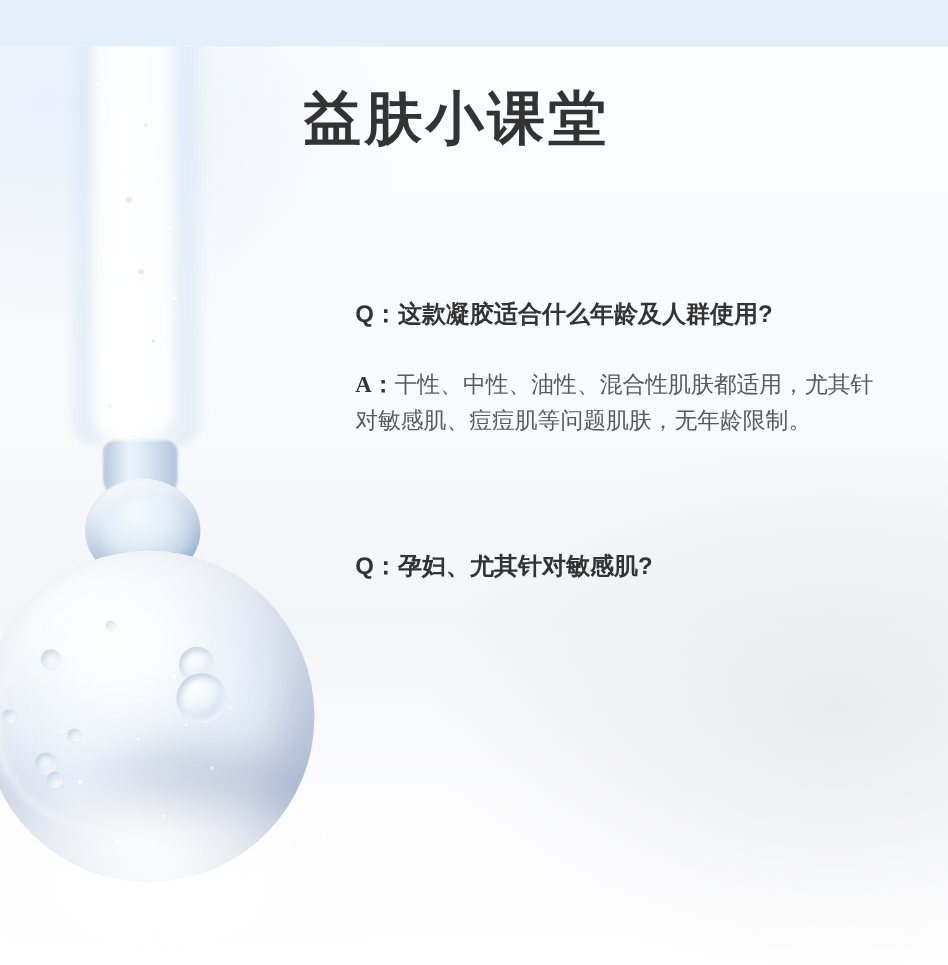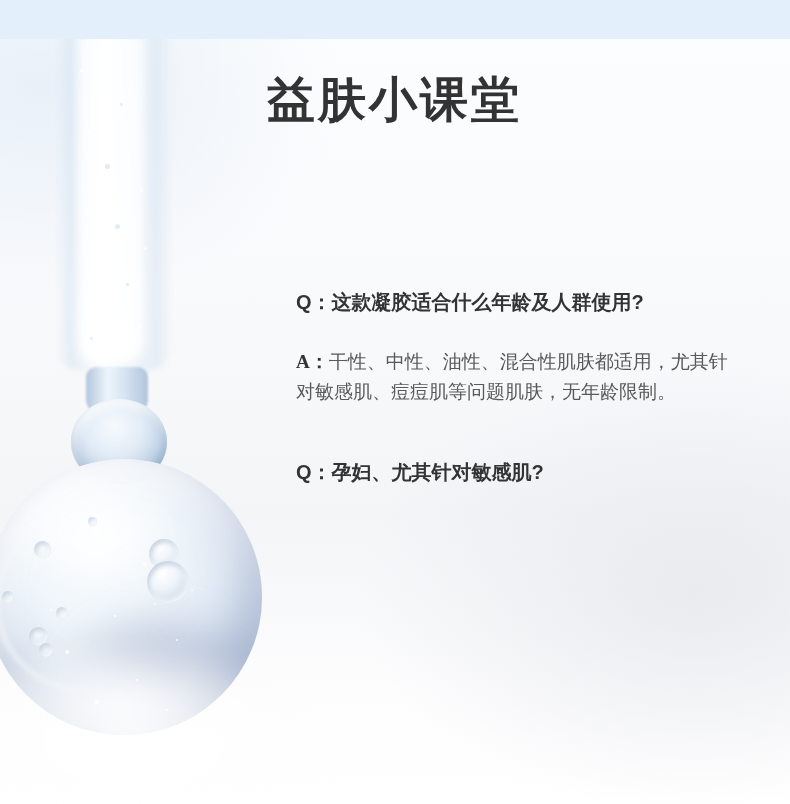--- a/index.html
+++ b/index.html
@@ -140,26 +140,26 @@
   
   .glow {
     position:absolute; left:-55px; top:600px; width:380px; height:200px;
     border-radius:50%;
     background:radial-gradient(rgba(255,255,255,0.98), rgba(255,255,255,0) 72%);
     filter:blur(14px);
   }
 
   
   .title {
-    position:absolute; left:267px; top:72px;
+    position:absolute; left:253px; top:72px;
     font-size:48px; line-height:56px; font-weight:700;
     letter-spacing:3px; color:#333333; white-space:nowrap;
   }
   .qa { position:absolute; left:296px; width:448px; }
-  .qa-1 { top:246px;margin-top:40px; }
+  .qa-1 { top:246px; }
   .qa-2 { top:456px; }
   .q-line {
     font-size:20px; line-height:32px; font-weight:700; color:#333333;
   }
   .a-line {
     margin-top:29px;
     font-size:19px; line-height:30px; font-weight:400; color:#595959;
     text-align:left;
     font-family:Liberation Serif, serif;
   }

